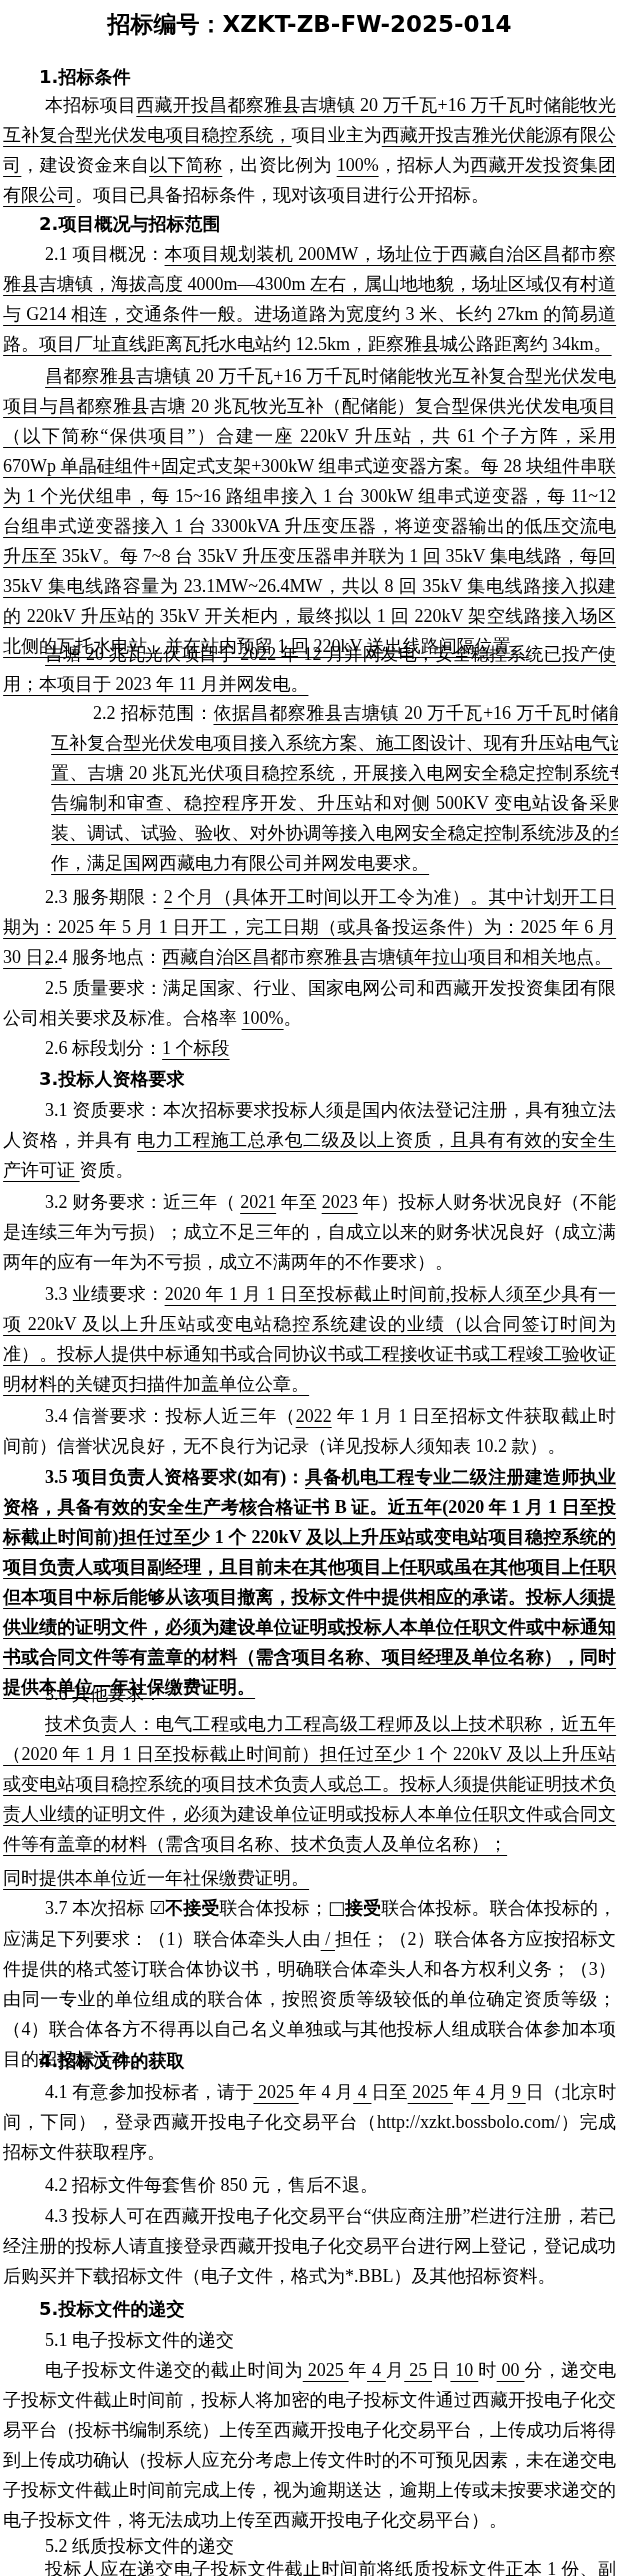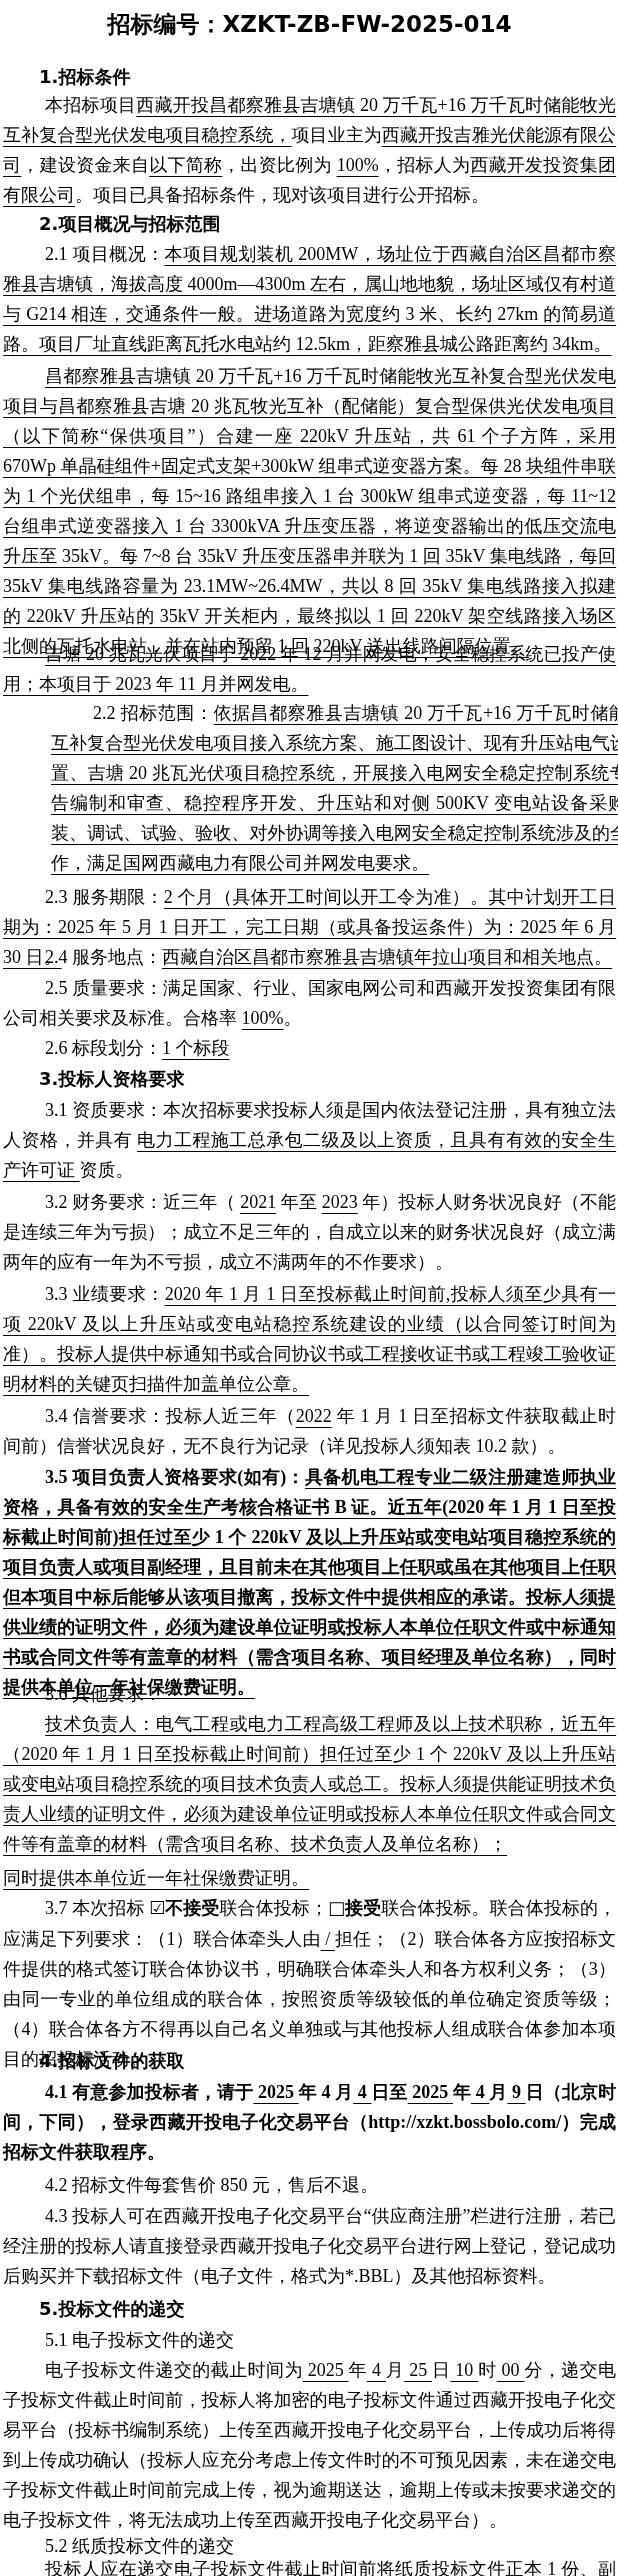--- a/index.html
+++ b/index.html
@@ -37,21 +37,21 @@
       <div class="blk p" style="top: 1095px;"><span>3.1 资质要求：本次招标要求投标人须是国内依法登记注册，具有独立法人资格，并具有 </span><span class="u">电力工程施工总承包二级及以上资质，且具有有效的安全生产许可证 </span><span>资质。</span></div>
       <div class="blk p" style="top: 1187px; font-family: Liberation Serif, serif;"><span>3.2 财务要求：近三年（ </span><span class="u">2021</span><span> 年至 </span><span class="u">2023</span><span> 年）投标人财务状况良好（不能是连续三年为亏损）；成立不足三年的，自成立以来的财务状况良好（成立满两年的应有一年为不亏损，成立不满两年的不作要求）。</span></div>
       <div class="blk p" style="top: 1279px;"><span>3.3 业绩要求：</span><span class="u">2020 年 1 月 1 日至投标截止时间前,投标人须至少具有一项 220kV 及以上升压站或变电站稳控系统建设的业绩（以合同签订时间为准）。投标人提供中标通知书或合同协议书或工程接收证书或工程竣工验收证明材料的关键页扫描件加盖单位公章。</span></div>
       <div class="blk p" style="top: 1401px;"><span>3.4 信誉要求：投标人近三年（</span><span class="u">2022</span><span> 年 1 月 1 日至招标文件获取截止时间前）信誉状况良好，无不良行为记录（详见投标人须知表 10.2 款）。</span></div>
       <div class="blk p" style="top: 1462px; font-weight: bold;"><span>3.5 项目负责人资格要求(如有)：</span><span class="u">具备机电工程专业二级注册建造师执业资格，具备有效的安全生产考核合格证书 B 证。近五年(2020 年 1 月 1 日至投标截止时间前)担任过至少 1 个 220kV 及以上升压站或变电站项目稳控系统的项目负责人或项目副经理，且目前未在其他项目上任职或虽在其他项目上任职但本项目中标后能够从该项目撤离，投标文件中提供相应的承诺。投标人须提供业绩的证明文件，必须为建设单位证明或投标人本单位任职文件或中标通知书或合同文件等有盖章的材料（需含项目名称、项目经理及单位名称），同时提供本单位一年社保缴费证明。</span></div>
       <div class="blk p" style="top: 1679px;"><span>3.6 其他要求：</span></div>
       <div class="blk p" style="top: 1709px;"><span class="u">技术负责人：电气工程或电力工程高级工程师及以上技术职称，近五年（2020 年 1 月 1 日至投标截止时间前）担任过至少 1 个 220kV 及以上升压站或变电站项目稳控系统的项目技术负责人或总工。投标人须提供能证明技术负责人业绩的证明文件，必须为建设单位证明或投标人本单位任职文件或合同文件等有盖章的材料（需含项目名称、技术负责人及单位名称）；</span></div>
       <div class="blk p ni" style="top: 1863px;"><span class="u">同时提供本单位近一年社保缴费证明。</span></div>
       <div class="blk p" style="top: 1893px;"><span>3.7 本次招标 </span><span class="cb">☑</span><span class="b">不接受</span><span>联合体投标；</span><span class="cb">□</span><span class="b">接受</span><span>联合体投标。联合体投标的，应满足下列要求：（1）联合体牵头人由</span><span class="u"> / </span><span>担任；（2）联合体各方应按招标文件提供的格式签订联合体协议书，明确联合体牵头人和各方权利义务；（3）由同一专业的单位组成的联合体，按照资质等级较低的单位确定资质等级；（4）联合体各方不得再以自己名义单独或与其他投标人组成联合体参加本项目的招投标活动。</span></div>
       <div class="blk h1" style="top: 2046px;"><span>4.招标文件的获取</span></div>
-      <div class="blk p" style="top: 2077px; font-weight: bold;"><span>4.1 有意参加投标者，请于</span><span class="u"> 2025 </span><span>年 4 月</span><span class="u"> 4 </span><span>日至</span><span class="u"> 2025 </span><span>年</span><span class="u"> 4 </span><span>月</span><span class="u"> 9 </span><span>日（北京时间，下同），登录西藏开投电子化交易平台（http://xzkt.bossbolo.com/）完成招标文件获取程序。</span></div>
+      <div class="blk p" style="top: 2077px;"><span>4.1 有意参加投标者，请于</span><span class="u"> 2025 </span><span>年 4 月</span><span class="u"> 4 </span><span>日至</span><span class="u"> 2025 </span><span>年</span><span class="u"> 4 </span><span>月</span><span class="u"> 9 </span><span>日（北京时间，下同），登录西藏开投电子化交易平台（http://xzkt.bossbolo.com/）完成招标文件获取程序。</span></div>
       <div class="blk p" style="top: 2170px;"><span>4.2 招标文件每套售价 850 元，售后不退。</span></div>
       <div class="blk p" style="top: 2201px;"><span>4.3 投标人可在西藏开投电子化交易平台“供应商注册”栏进行注册，若已经注册的投标人请直接登录西藏开投电子化交易平台进行网上登记，登记成功后购买并下载招标文件（电子文件，格式为*.BBL）及其他招标资料。</span></div>
       <div class="blk h1" style="top: 2294px;"><span>5.投标文件的递交</span></div>
       <div class="blk p" style="top: 2325px;"><span>5.1 电子投标文件的递交</span></div>
       <div class="blk p" style="top: 2355px;"><span>电子投标文件递交的截止时间为</span><span class="u"> 2025 </span><span>年</span><span class="u"> 4 </span><span>月</span><span class="u"> 25 </span><span>日</span><span class="u"> 10 </span><span>时</span><span class="u"> 00 </span><span>分，递交电子投标文件截止时间前，投标人将加密的电子投标文件通过西藏开投电子化交易平台（投标书编制系统）上传至西藏开投电子化交易平台，上传成功后将得到上传成功确认（投标人应充分考虑上传文件时的不可预见因素，未在递交电子投标文件截止时间前完成上传，视为逾期送达，逾期上传或未按要求递交的电子投标文件，将无法成功上传至西藏开投电子化交易平台）。</span></div>
       <div class="blk p" style="top: 2531px;"><span>5.2 纸质投标文件的递交</span></div>
       <div class="blk p" style="top: 2554px;"><span>投标人应在递交电子投标文件截止时间前将纸质投标文件正本 1 份、副本 1 份邮寄或送至招标文件中规定的地点（具体信息详见投标人须知前附表 </span></div>
     </div>
 
 </div>

